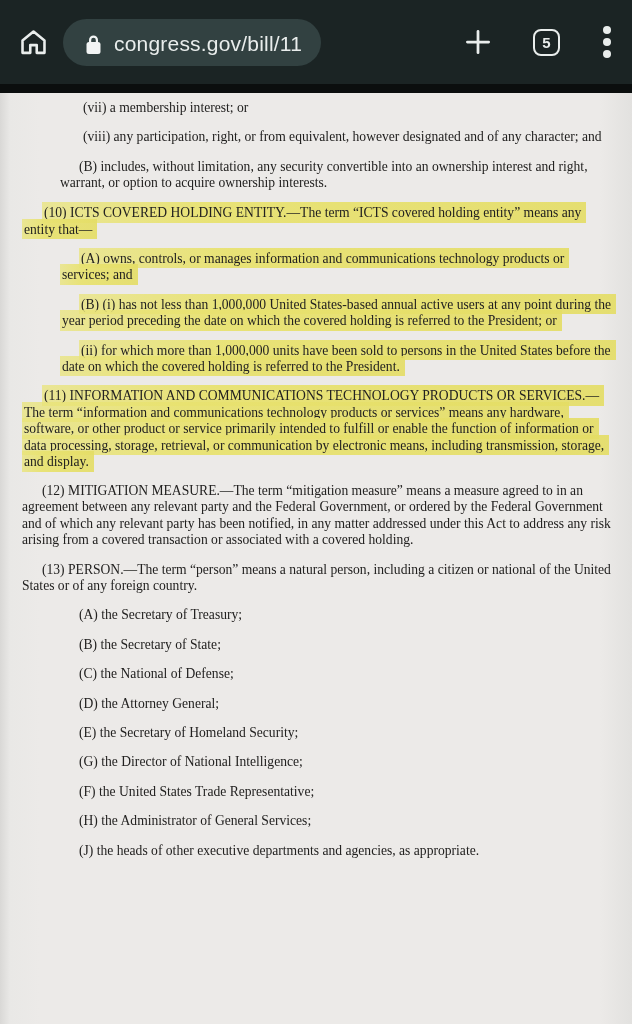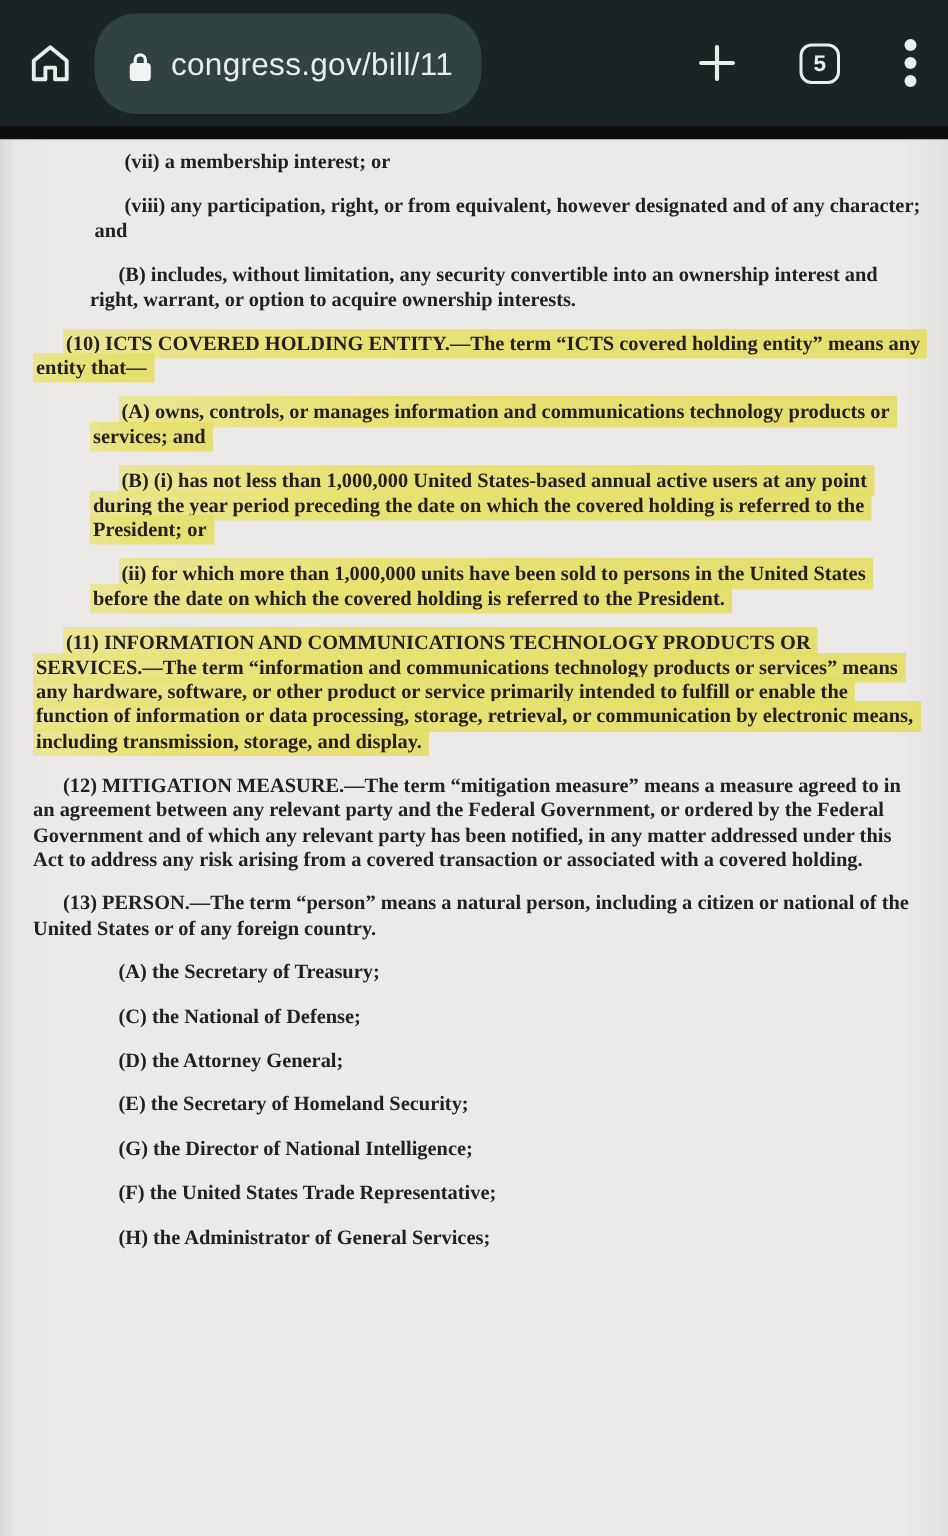--- a/index.html
+++ b/index.html
@@ -16,21 +16,21 @@
     background: var(--toolbar-bg, #1b2424);
     display: flex;
     align-items: center;
     padding: 0 16px 0 18px;
   }
   .toolbar svg { display: block; }
   .home-btn { flex: none; margin-right: 14px; cursor: pointer; }
   .urlbar {
     flex: none;
     width: 258px;
-    height: 67px;
+    height: 47px;
     background: var(--pill-bg, #324141);
     border-radius: 28px;
     display: flex;
     align-items: center;
     padding: 4px 16px 0 22px;
     cursor: pointer;
   }
   .urlbar .lock { flex: none; margin-right: 12px; }
   .urlbar .url {
     font-family: "Liberation Sans", sans-serif;
@@ -63,21 +63,20 @@
   .top-strip { height: 9px; background: #0b0e0e; }
 
   
   .page {
     height: 931px;
     background: linear-gradient(90deg, #d9d8d6 0px, #e9e8e6 10px, #eceae8 40px, #eceae8 600px, #e2e1df 632px);
     padding-top: 7px;
     color: #222120;
     font-size: 13.6px;
     line-height: 16.4px;
-    font-weight: bold;
   }
   .para { margin-bottom: 13px; margin-right: 18px; }
   .lvl0 { margin-left: 22px; text-indent: 20px; }
   .lvl1 { margin-left: 60px; text-indent: 19px; }
   .lvl2 { margin-left: 63px; text-indent: 20px; }
 
   .hl {
     background-image: linear-gradient(97deg,
       rgba(233,228,122,0.75),
       rgba(232,226,112,0.95) 30%,
@@ -145,19 +144,21 @@
   <p class="para lvl0"><span class="hl">(10) ICTS COVERED HOLDING ENTITY.—The term “ICTS covered holding entity” means any entity that—</span></p>
   <p class="para lvl1"><span class="hl">(A) owns, controls, or manages information and communications technology products or services; and</span></p>
   <p class="para lvl1"><span class="hl">(B) (i) has not less than 1,000,000 United States-based annual active users at any point during the year period preceding the date on which the covered holding is referred to the President; or</span></p>
   <p class="para lvl1"><span class="hl">(ii) for which more than 1,000,000 units have been sold to persons in the United States before the date on which the covered holding is referred to the President.</span></p>
   <p class="para lvl0"><span class="hl">(11) INFORMATION AND COMMUNICATIONS TECHNOLOGY PRODUCTS OR SERVICES.—The term “information and communications technology products or services” means any hardware, software, or other product or service primarily intended to fulfill or enable the function of information or data processing, storage, retrieval, or communication by electronic means, including transmission, storage, and display.</span></p>
 
   <p class="para lvl0">(12) MITIGATION MEASURE.—The term “mitigation measure” means a measure agreed to in an agreement between any relevant party and the Federal Government, or ordered by the Federal Government and of which any relevant party has been notified, in any matter addressed under this Act to address any risk arising from a covered transaction or associated with a covered holding.</p>
   <p class="para lvl0">(13) PERSON.—The term “person” means a natural person, including a citizen or national of the United States or of any foreign country.</p>
 
   <p class="para lvl1">(A) the Secretary of Treasury;</p>
+  <p class="para lvl1">(B) the Secretary of State;</p>
   <p class="para lvl1">(C) the National of Defense;</p>
   <p class="para lvl1">(D) the Attorney General;</p>
   <p class="para lvl1">(E) the Secretary of Homeland Security;</p>
   <p class="para lvl1">(G) the Director of National Intelligence;</p>
   <p class="para lvl1">(F) the United States Trade Representative;</p>
   <p class="para lvl1">(H) the Administrator of General Services;</p>
+  <p class="para lvl1">(J) the heads of other executive departments and agencies, as appropriate.</p>
 </div>
 
 </body></html>

